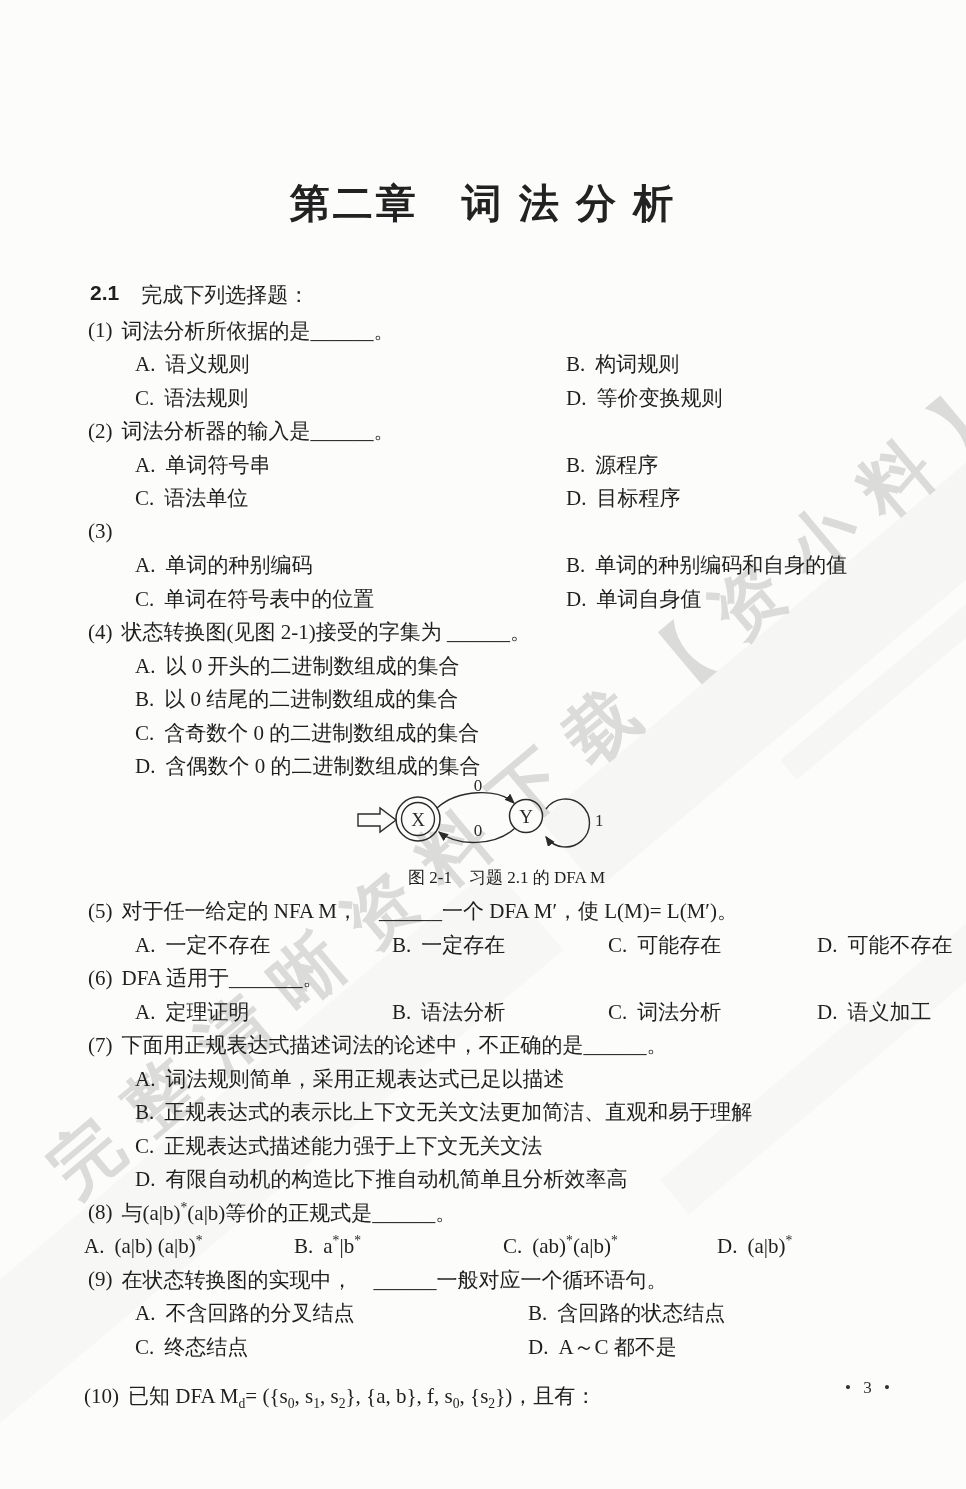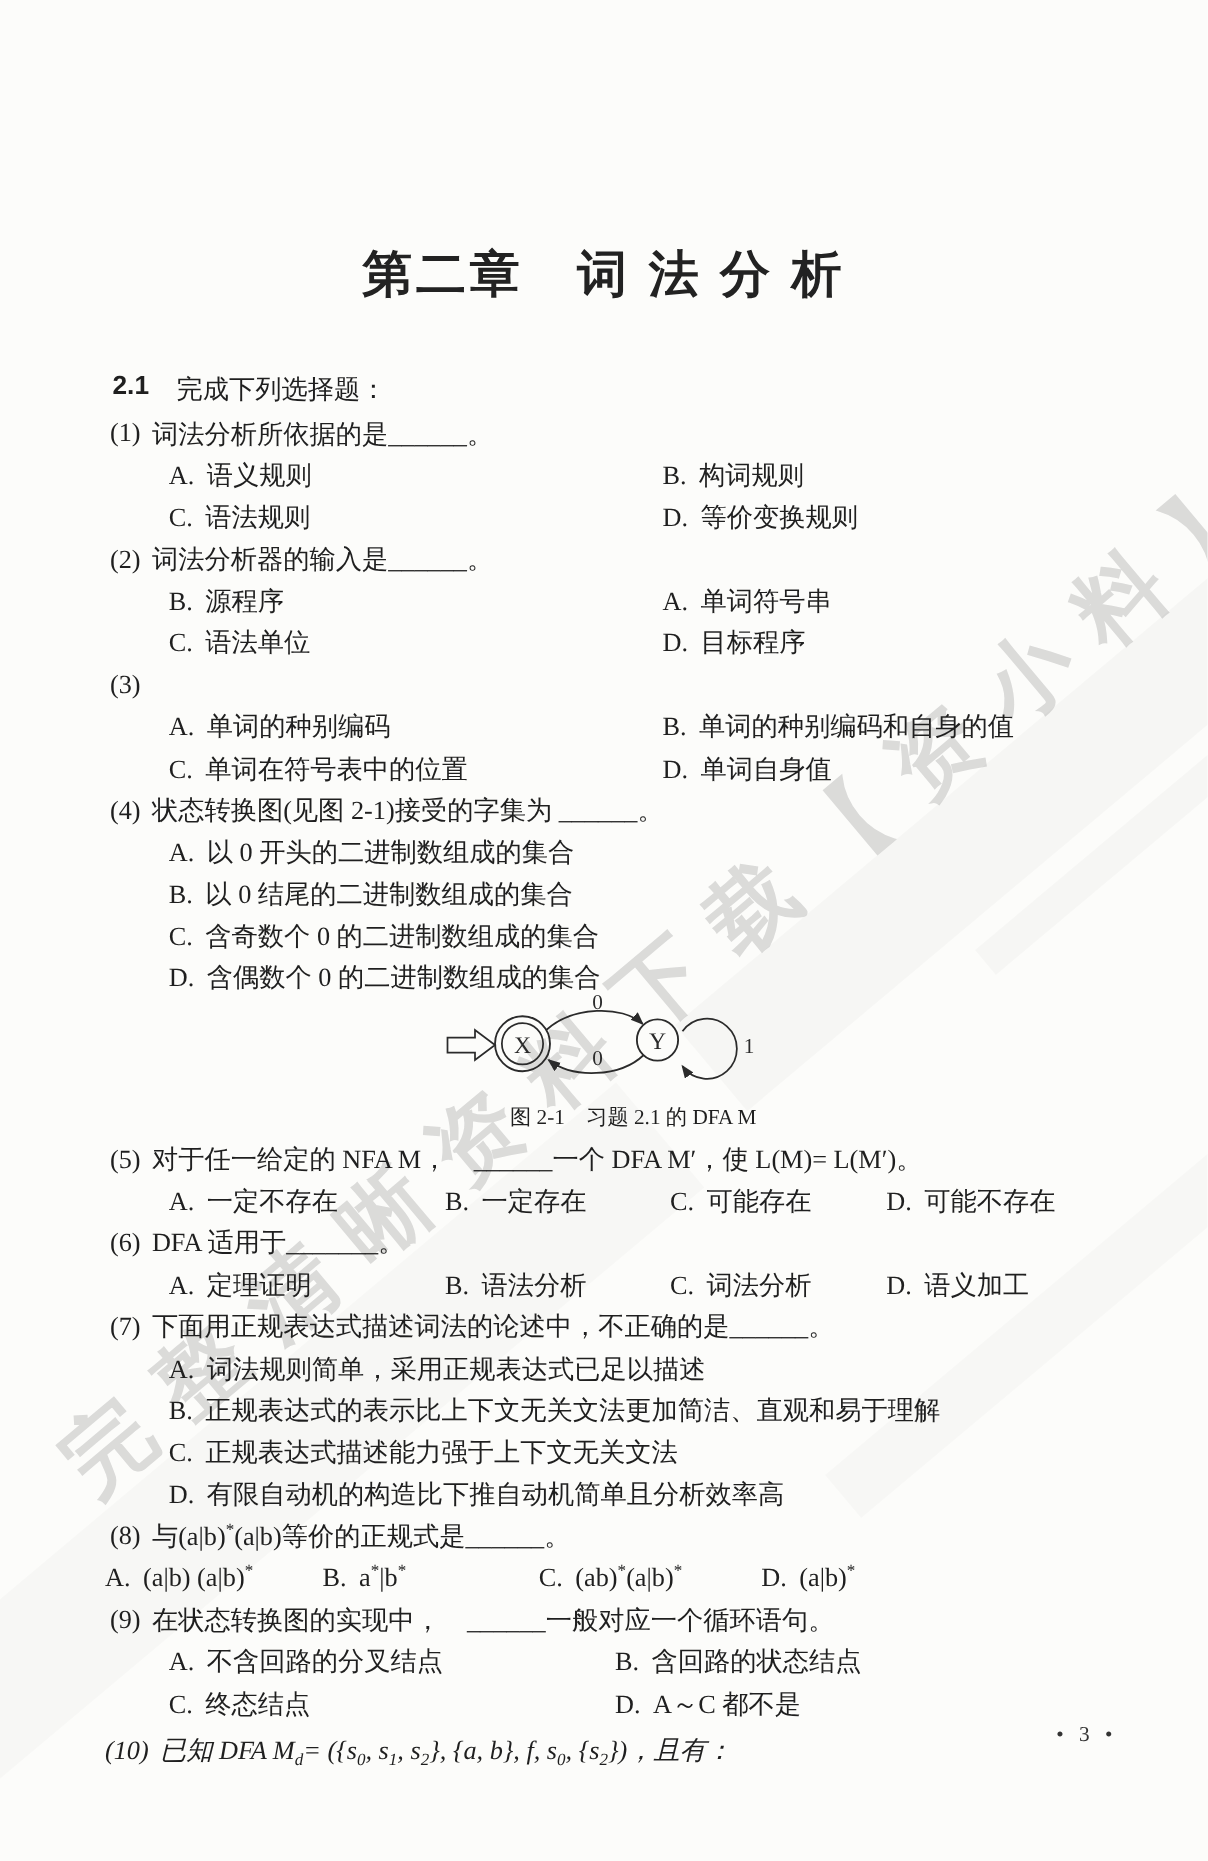--- a/index.html
+++ b/index.html
@@ -24,37 +24,37 @@
   .s4 { left:780px; top:760px; width:900px; height:26px; background:rgba(0,0,0,0.025); transform:rotate(-40deg); }
   
   .watermark {
     position:absolute; left:30px; top:1145px;
     transform:rotate(-40deg); transform-origin:0 0;
     font-family:"Liberation Sans","DejaVu Sans",sans-serif;
     font-weight:bold; font-size:70px; letter-spacing:26px;
     color:rgba(125,125,125,0.26);
     white-space:nowrap; pointer-events:none;
   }
-  .content { position:absolute; left:0; top:16px; width:966px; z-index:1; }
+  .content { position:absolute; left:0; top:0; width:966px; z-index:1; }
   .title {
     margin-top:176px; text-align:center;
     font-family:"Liberation Sans","DejaVu Sans",sans-serif;
     font-weight:700; font-size:40px; letter-spacing:3px; color:#222;
   }
   .section { margin:50px 0 0 90px; font-size:21px; height:33px; display:flex; }
   .section .sec-num {
     font-family:"Liberation Sans","DejaVu Sans",sans-serif;
     font-weight:bold; margin-right:22px; font-size:21px;
   }
   .ln { height:33.5px; font-size:21px; display:flex; align-items:center; }
   .stem { margin-left:88px; }
-  .stem10 { margin-left:84px; margin-top:4px;font-style:italic; }
+  .stem10 { margin-left:84px; margin-top:16px; }
   .qn { margin-right:9px; white-space:pre; }
   .stx { white-space:pre; }
-  .row { display:grid; height:33.5px; align-items:center; font-size:21px; }
+  .row { display:grid; height:33.5px; align-items:center; font-size:21px;gap:36px; }
   .cols2  { margin-left:135px; grid-template-columns:395px 1fr; }
   .cols2b { margin-left:135px; grid-template-columns:357px 1fr; }
   .cols4a { margin-left:135px; grid-template-columns:221px 180px 173px 1fr; }
   .cols4b { margin-left:84px; grid-template-columns:174px 173px 178px 1fr; }
   .single { margin-left:135px; }
   .opt { white-space:pre; }
   .ol { margin-right:10px; }
   sup { font-size:0.65em; vertical-align:super; line-height:0; }
   sub { font-size:0.65em; vertical-align:sub; line-height:0; }
   .fig-wrap { position:relative; height:78px; }
@@ -97,22 +97,22 @@
     <div class="row cols2">
       <div class="opt"><span class="ol">C.</span><span>语法规则</span></div>
       <div class="opt"><span class="ol">D.</span><span>等价变换规则</span></div>
     </div>
 
     <div class="ln stem">
       <span class="qn">(2)</span>
       <span class="stx">词法分析器的输入是______。</span>
     </div>
     <div class="row cols2">
+      <div class="opt"><span class="ol">A.</span><span>单词符号串</span></div>
       <div class="opt"><span class="ol">B.</span><span>源程序</span></div>
-      <div class="opt"><span class="ol">A.</span><span>单词符号串</span></div>
     </div>
     <div class="row cols2">
       <div class="opt"><span class="ol">C.</span><span>语法单位</span></div>
       <div class="opt"><span class="ol">D.</span><span>目标程序</span></div>
     </div>
 
     <div class="ln stem">
       <span class="qn">(3)</span>
     </div>
     <div class="row cols2">

